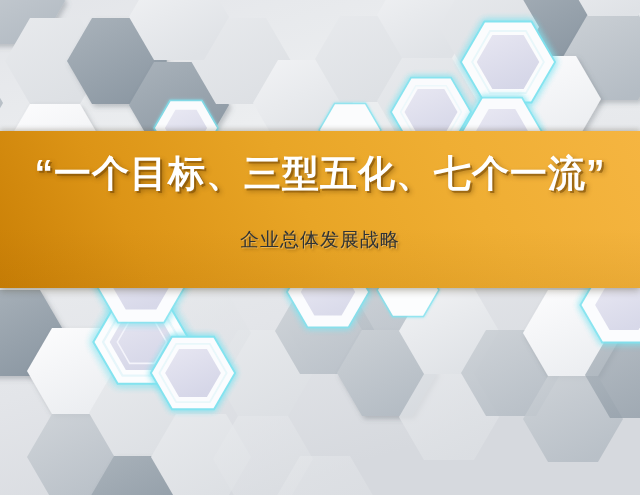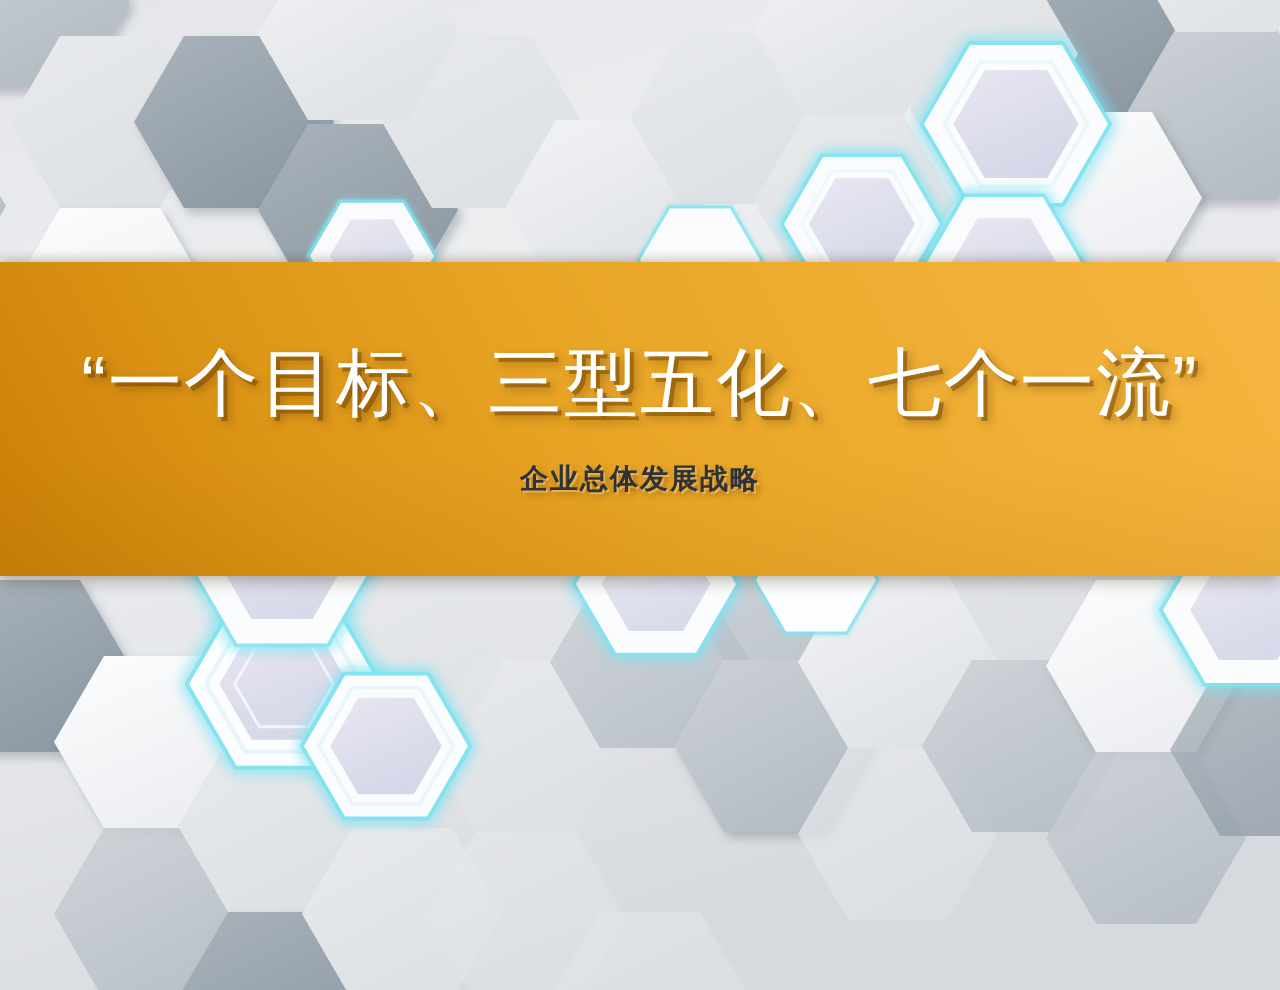--- a/index.html
+++ b/index.html
@@ -46,39 +46,39 @@
     height: 38%;
     background: linear-gradient(to bottom, rgba(150,90,0,0) 0%, rgba(150,90,0,0.10) 100%);
     pointer-events: none;
   }
 
   #main-title {
     position: relative;
     z-index: 2;
     color: #ffffff;
     font-size: 37px;
-    font-weight: normal;
+    font-weight: bold;
     letter-spacing: 1px;
     line-height: 1;
     white-space: nowrap;
     margin: 0 0 22px 0;
     text-shadow:
        2px 2px 0px rgba(120,72,4,0.55),
        3px 3px 5px rgba(90,55,0,0.45);
   }
   #subtitle {
     position: relative;
     z-index: 2;
     color: #2f3336;
-    font-size: 14px;
-    font-weight: bold;
+    font-size: 19px;
+    font-weight: normal;
     letter-spacing: 1px;
     line-height: 1;
     white-space: nowrap;
-    margin: 0;
+    margin: 16px;
     text-shadow:
        1px 1px 0px rgba(255,205,120,0.55),
        2px 2px 3px rgba(90,55,0,0.40);
   }
 </style>
 </head>
 <body>
 
 <div id="slide">
 

